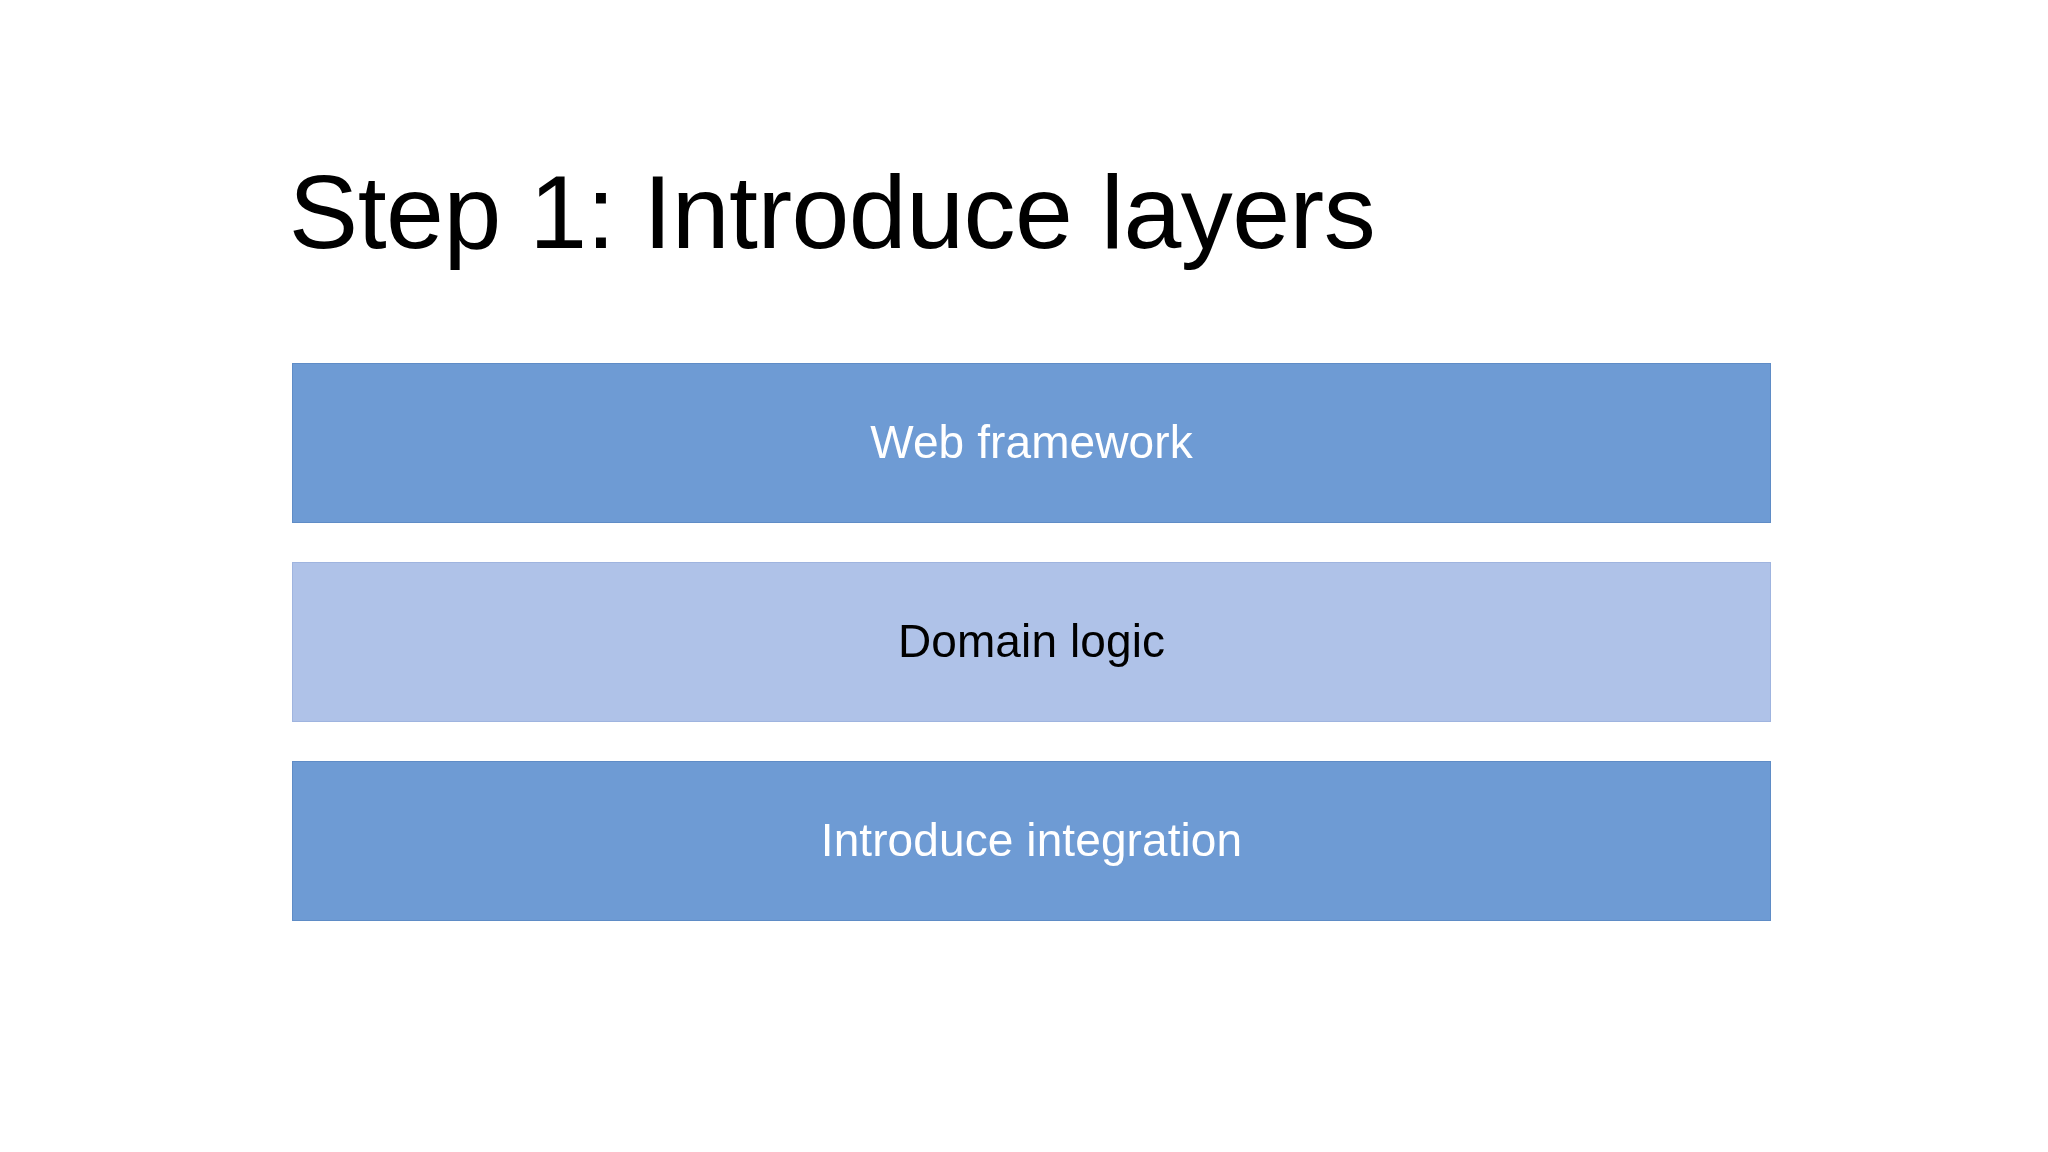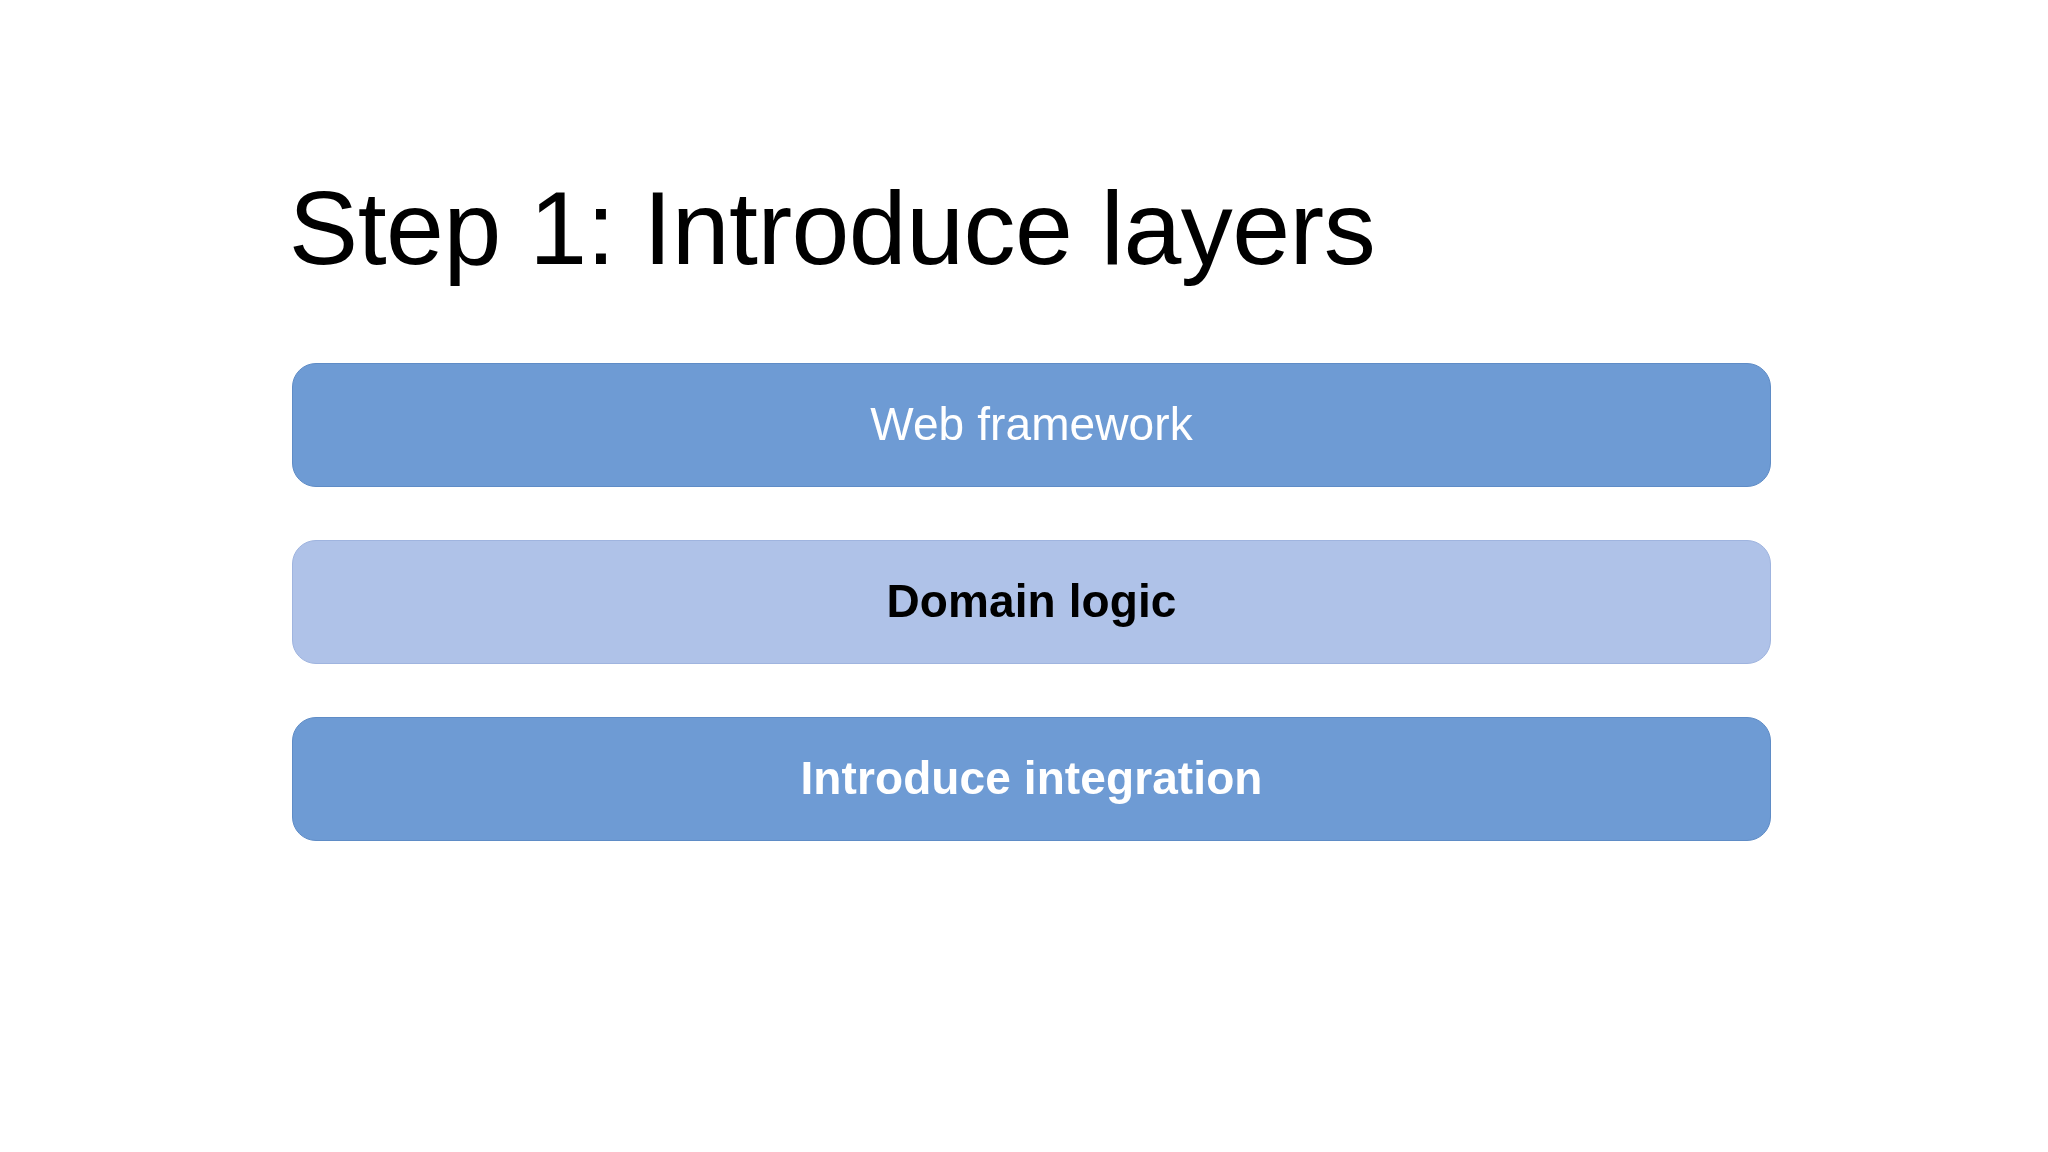--- a/index.html
+++ b/index.html
@@ -18,21 +18,21 @@
   .slide {
     position: absolute;
     inset: 0;
     background: #ffffff;
   }
 
   
   .slide-title {
     position: absolute;
     left: 0;
-    top: 100px;
+    top: 84px;
     width: 1664px;
     text-align: center;
     font-family: "Liberation Sans", sans-serif;
     font-size: 104px;
     font-weight: 400;
     line-height: 1.12;
     letter-spacing: -0.5px;
     color: #000000;
     white-space: nowrap;
   }
@@ -42,35 +42,33 @@
     position: absolute;
     left: 292px;
     top: 363px;
     width: 1479px;
   }
 
   .layer-bar {
     position: relative;
     box-sizing: border-box;
     width: 100%;
-    height: 124px;
+    height: 160px;
     display: flex;
     align-items: center;
     justify-content: center;
     font-family: "Liberation Sans", sans-serif;
     font-size: 46px;
     font-weight: 400;
     letter-spacing: 0.1px;
     white-space: nowrap;
-    border-radius: 24px;
   }
 
   .layer-bar + .layer-bar {
-    margin-top: 53px;
-    font-weight: bold;
+    margin-top: 39px;
   }
 
   .layer-bar.dark {
     background: #6E9BD4;
     border: 1px solid #5f8cc6;
     color: #ffffff;
   }
 
   .layer-bar.light {
     background: #AFC2E8;

